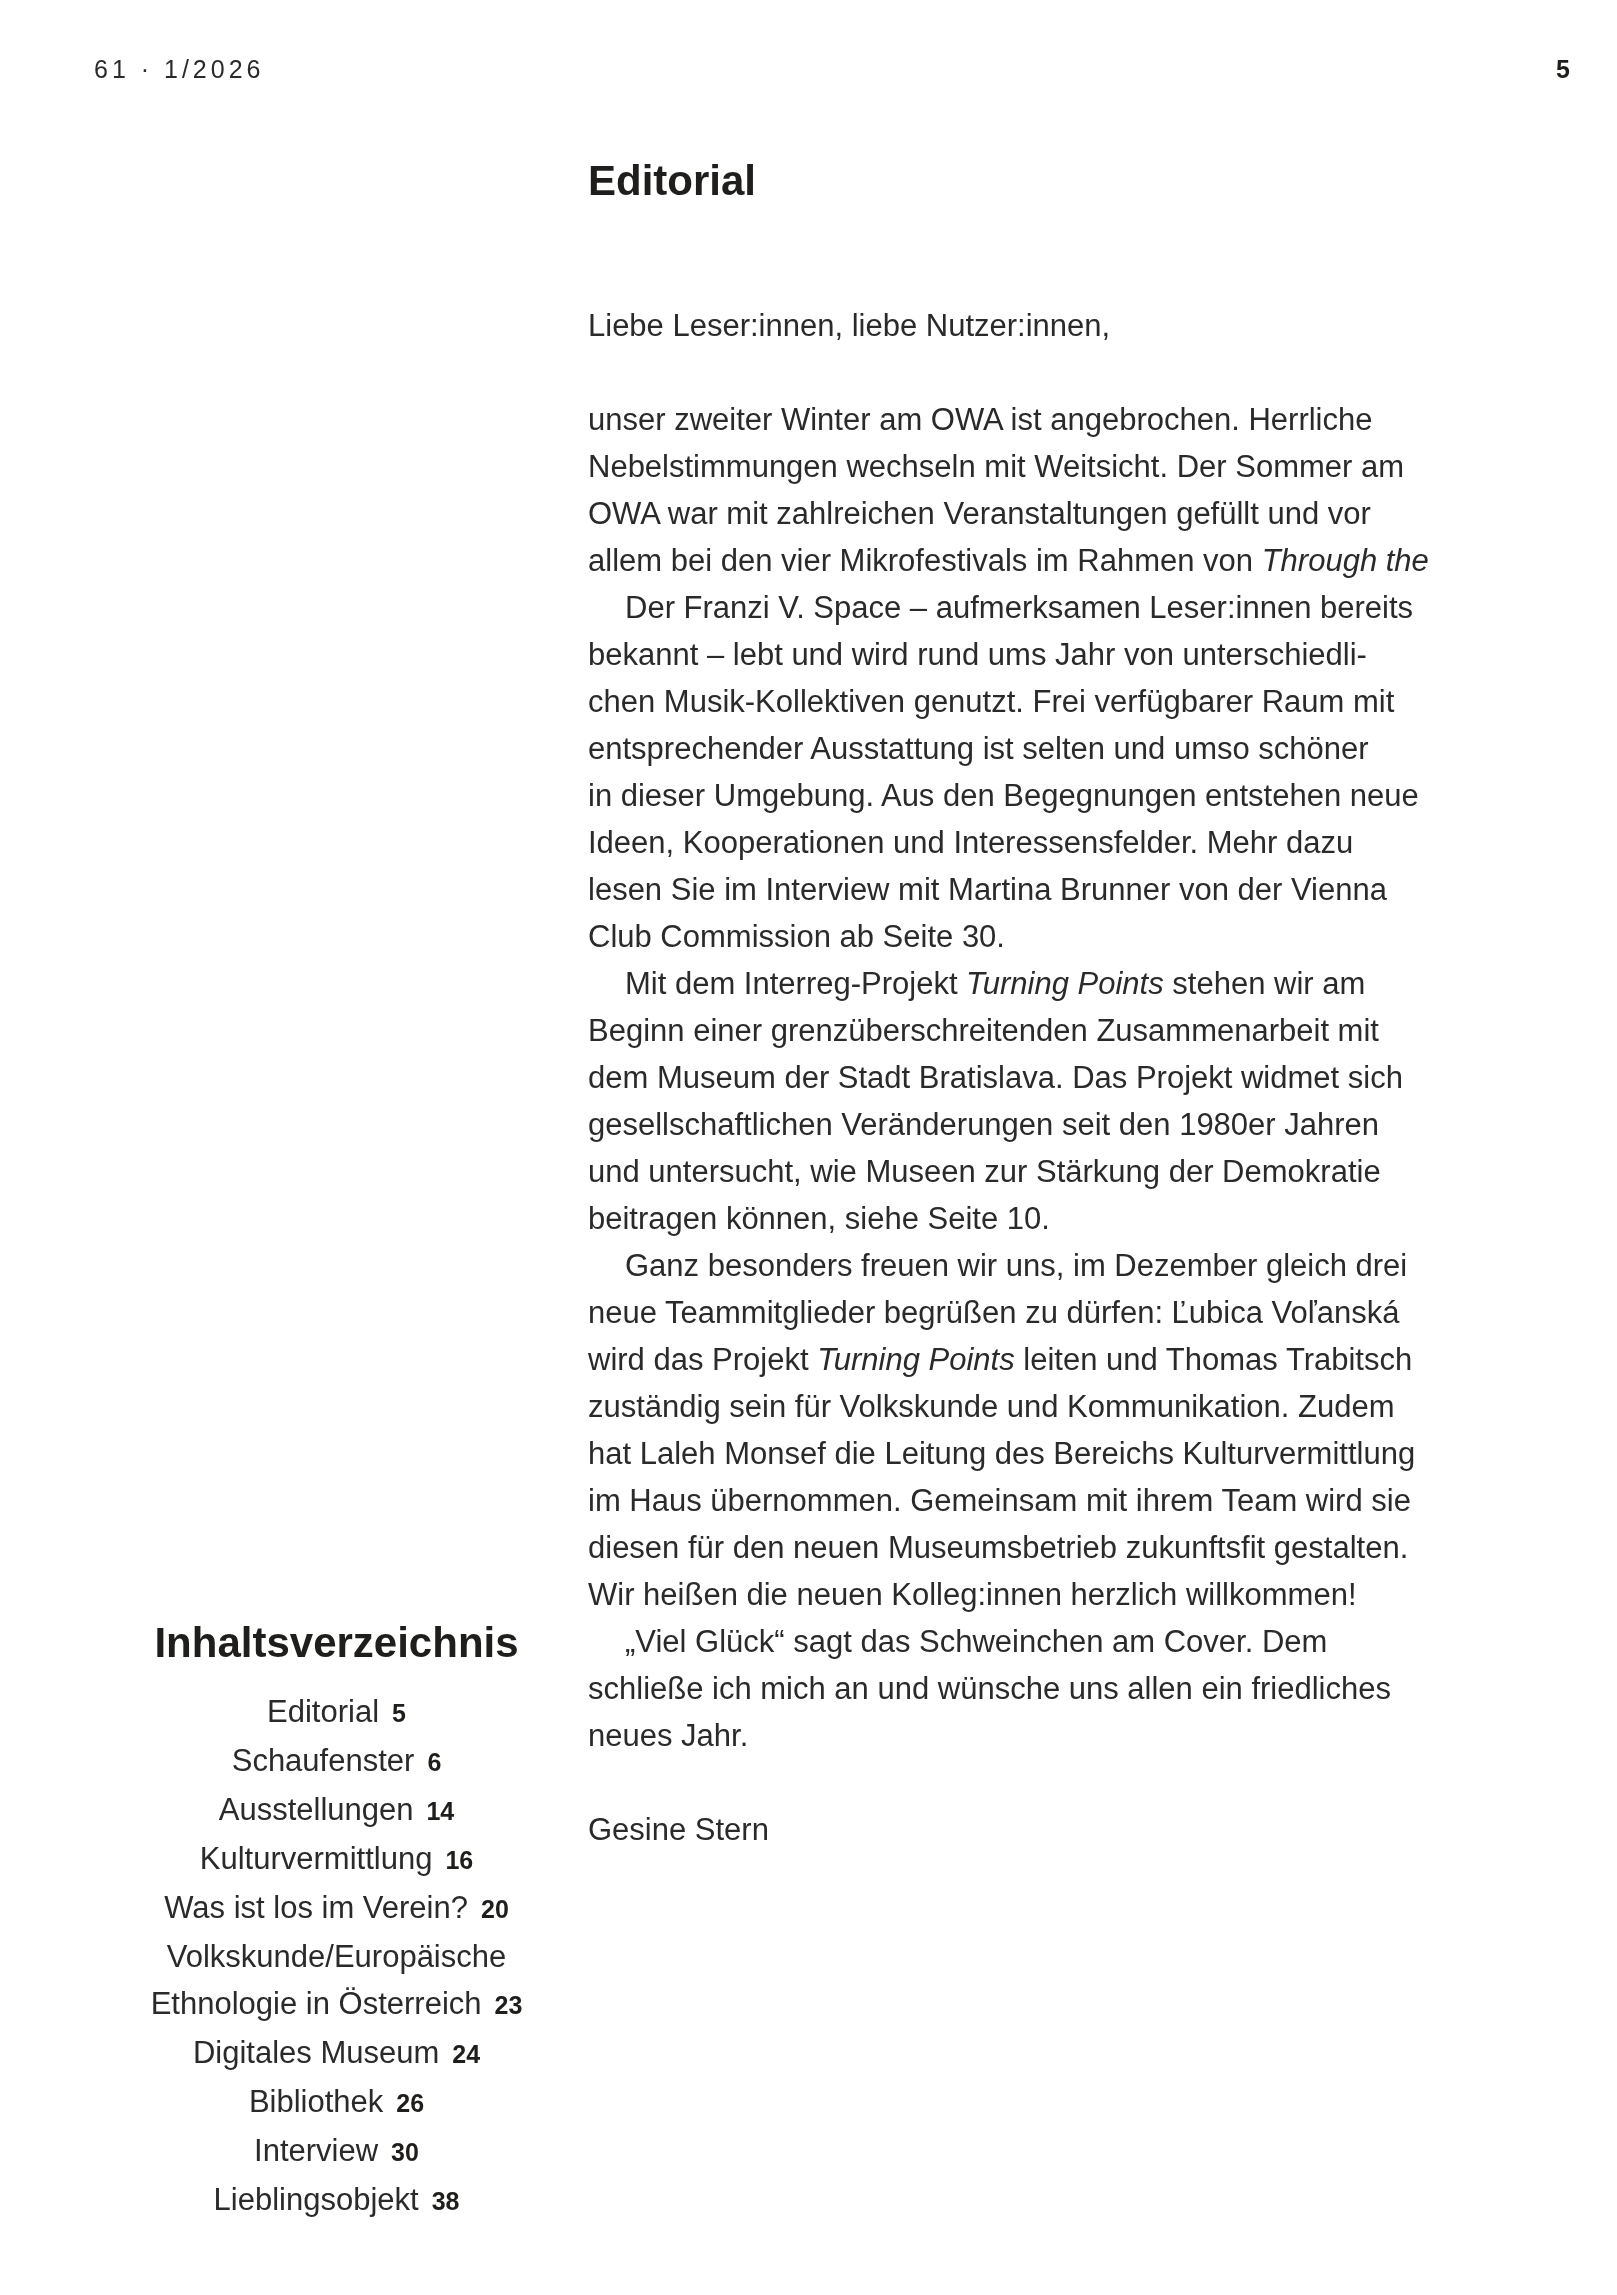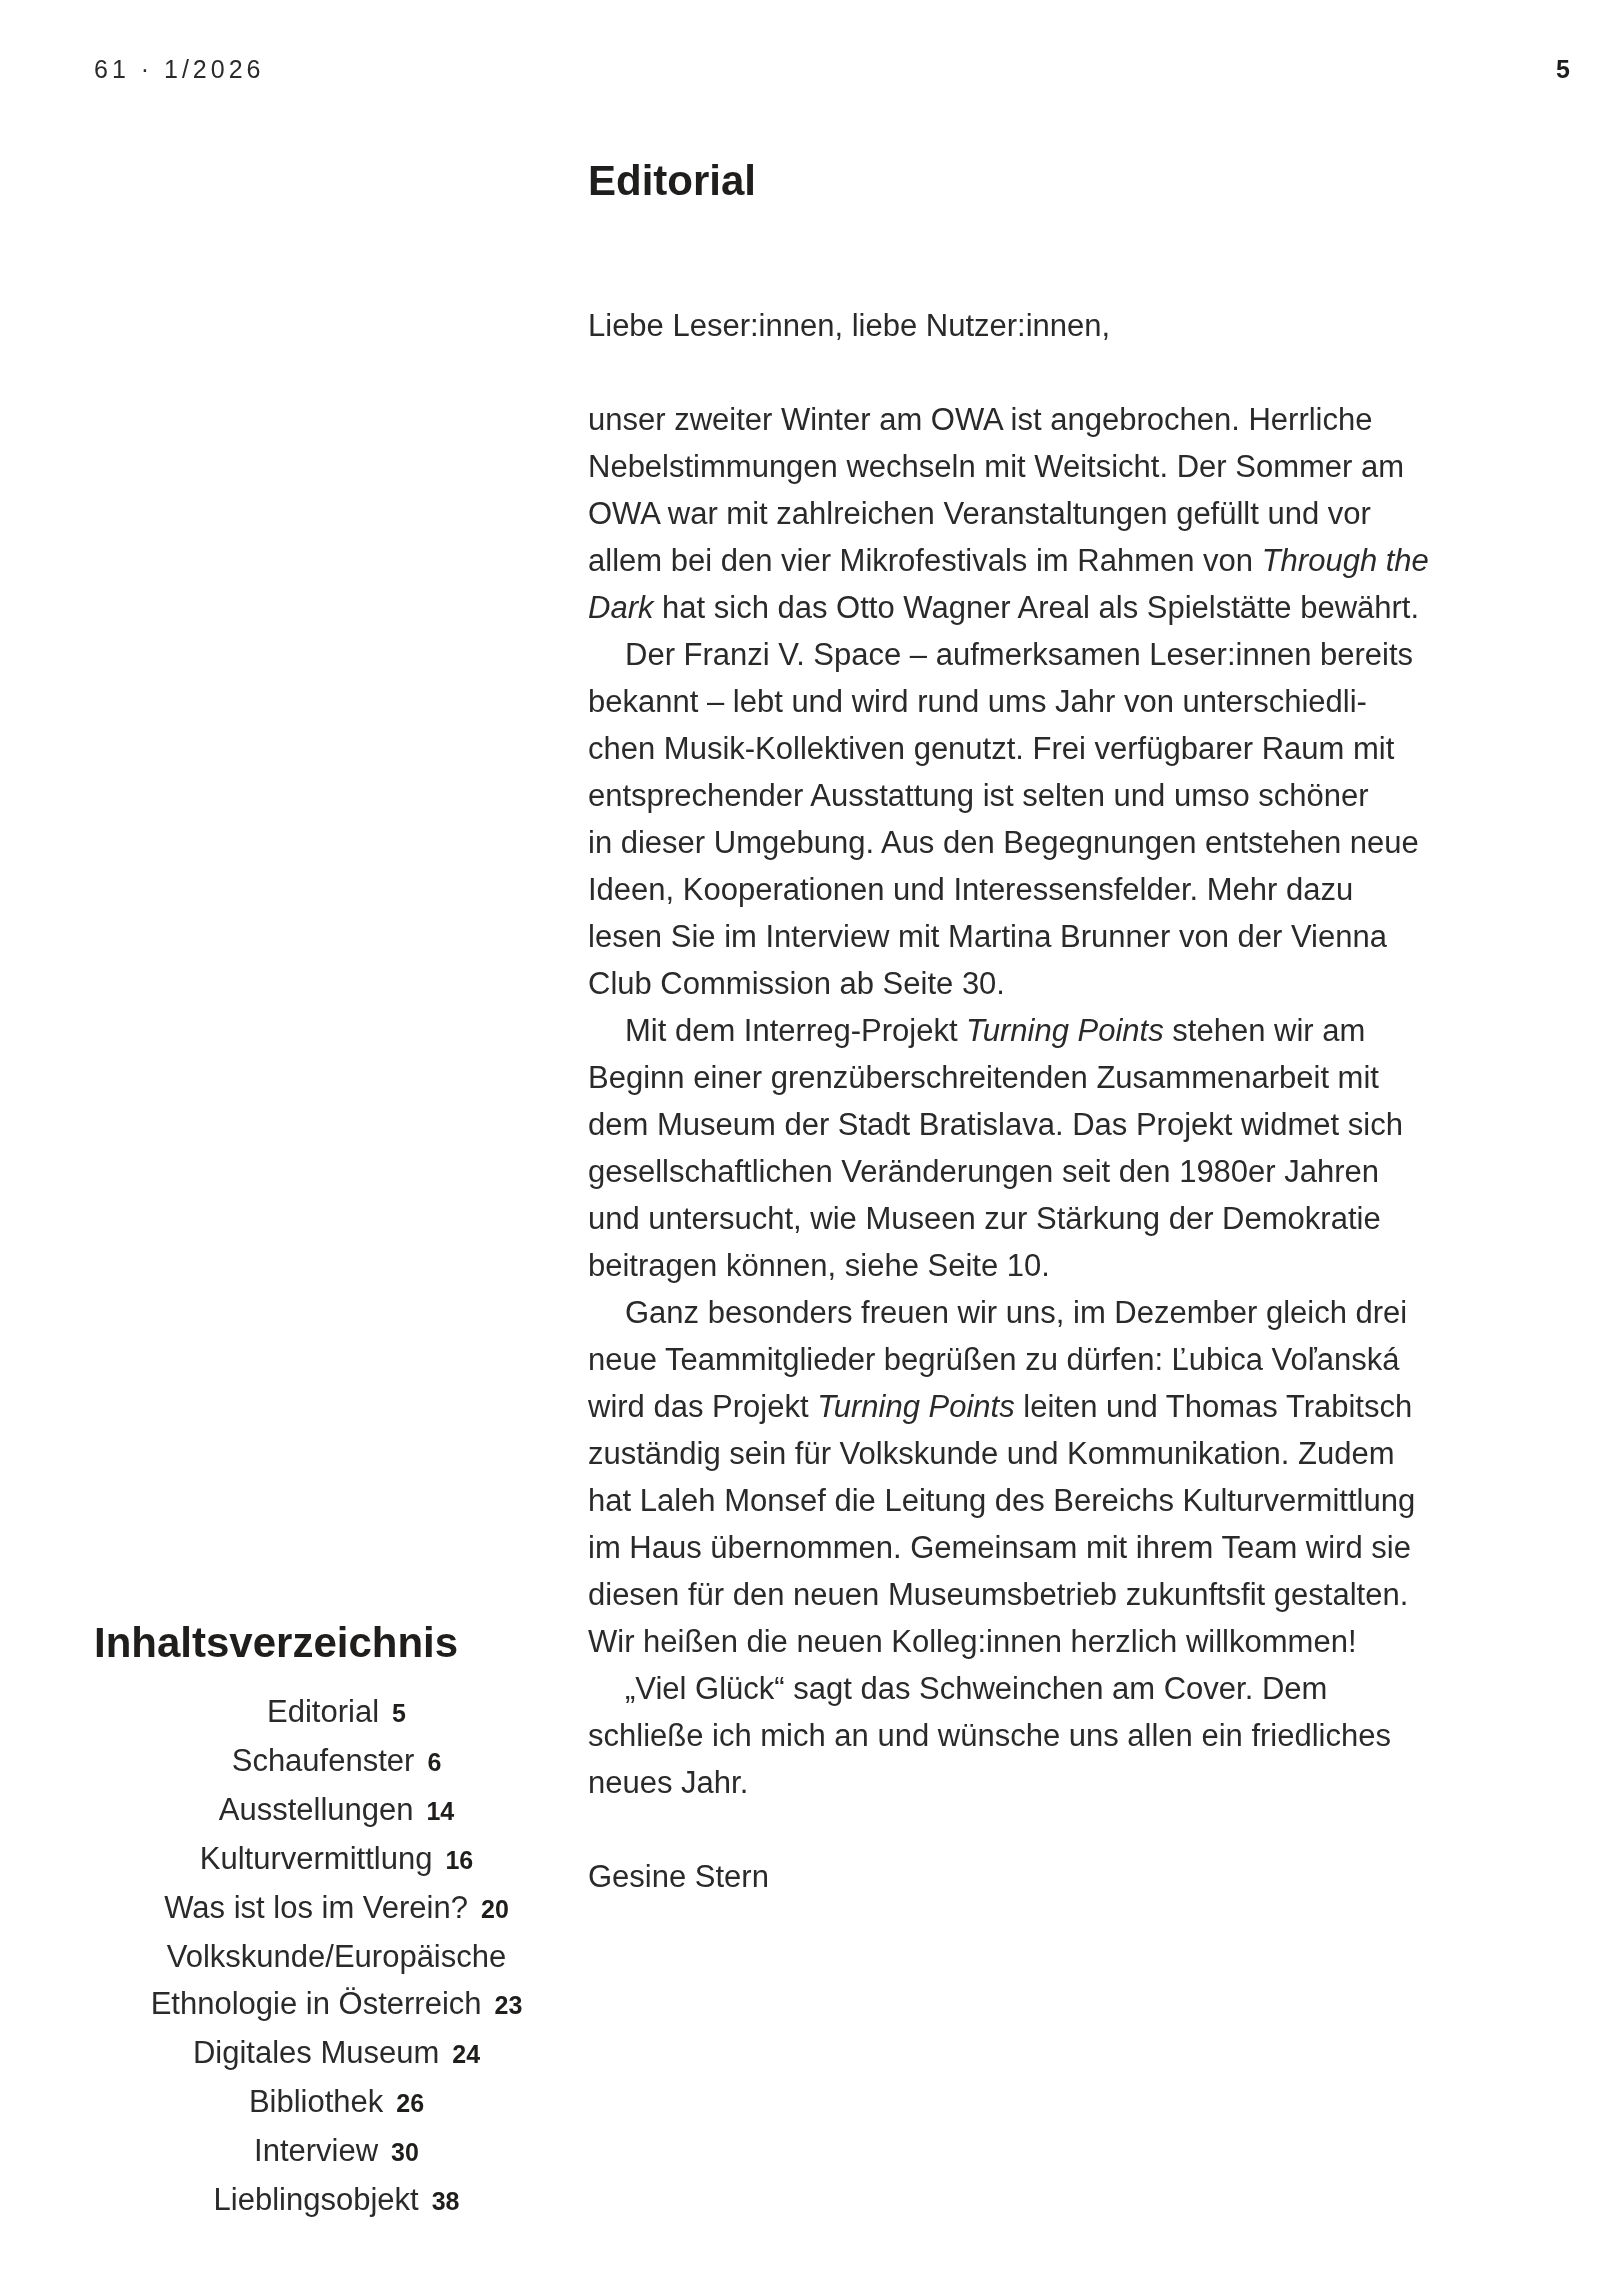--- a/index.html
+++ b/index.html
@@ -60,20 +60,21 @@
     left: 94px;
     top: 1622px;
     width: 485px;
   }
   .toc-heading {
     margin: 0 0 24px 0;
     font-size: 42px;
     line-height: 42px;
     font-weight: 700;
     color: #1f1e1c;
+    text-align: center;
   }
   .toc-line {
     font-size: 31px;
     line-height: 47px;
     white-space: nowrap;
     text-align: center;
   }
   .toc-page {
     font-size: 25px;
     font-weight: 700;
@@ -92,21 +93,20 @@
 
   <h1 class="editorial-heading">Editorial</h1>
 
   <div class="body-column">
       <div class="body-line"><span>Liebe Leser:innen, liebe Nutzer:innen,</span></div>
       <div class="body-line">&nbsp;</div>
       <div class="body-line"><span>unser zweiter Winter am OWA ist angebrochen. Herrliche</span></div>
       <div class="body-line"><span>Nebelstimmungen wechseln mit Weitsicht. Der Sommer am</span></div>
       <div class="body-line"><span>OWA war mit zahlreichen Veranstaltungen gefüllt und vor</span></div>
       <div class="body-line"><span>allem bei den vier Mikrofestivals im Rahmen von </span><span class="italic">Through the</span></div>
-      <div class="body-line"><span class="italic">Dark</span><span> hat sich das Otto Wagner Areal als Spielstätte bewährt.</span></div>
       <div class="body-line indent"><span>Der Franzi V. Space – aufmerksamen Leser:innen bereits</span></div>
       <div class="body-line"><span>bekannt – lebt und wird rund ums Jahr von unterschiedli-</span></div>
       <div class="body-line"><span>chen Musik-Kollektiven genutzt. Frei verfügbarer Raum mit</span></div>
       <div class="body-line"><span>entsprechender Ausstattung ist selten und umso schöner</span></div>
       <div class="body-line"><span>in dieser Umgebung. Aus den Begegnungen entstehen neue</span></div>
       <div class="body-line"><span>Ideen, Kooperationen und Interessensfelder. Mehr dazu</span></div>
       <div class="body-line"><span>lesen Sie im Interview mit Martina Brunner von der Vienna</span></div>
       <div class="body-line"><span>Club Commission ab Seite 30.</span></div>
       <div class="body-line indent"><span>Mit dem Interreg-Projekt </span><span class="italic">Turning Points</span><span> stehen wir am</span></div>
       <div class="body-line"><span>Beginn einer grenzüberschreitenden Zusammenarbeit mit</span></div>

